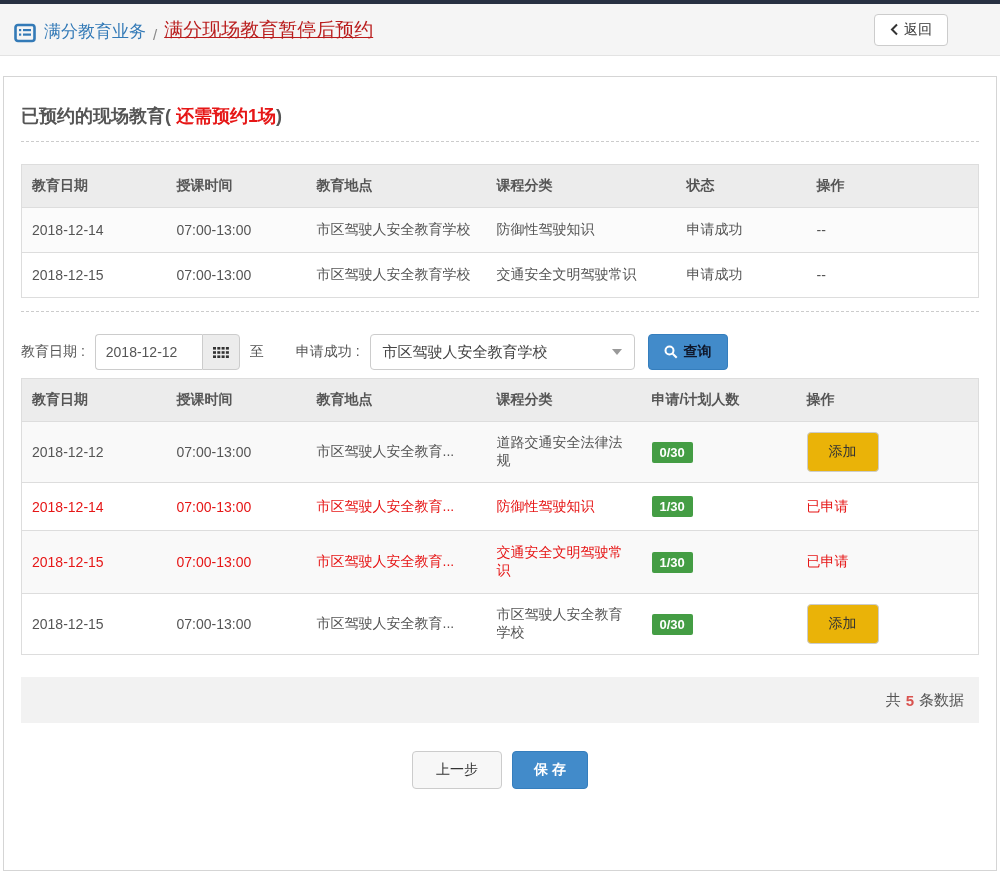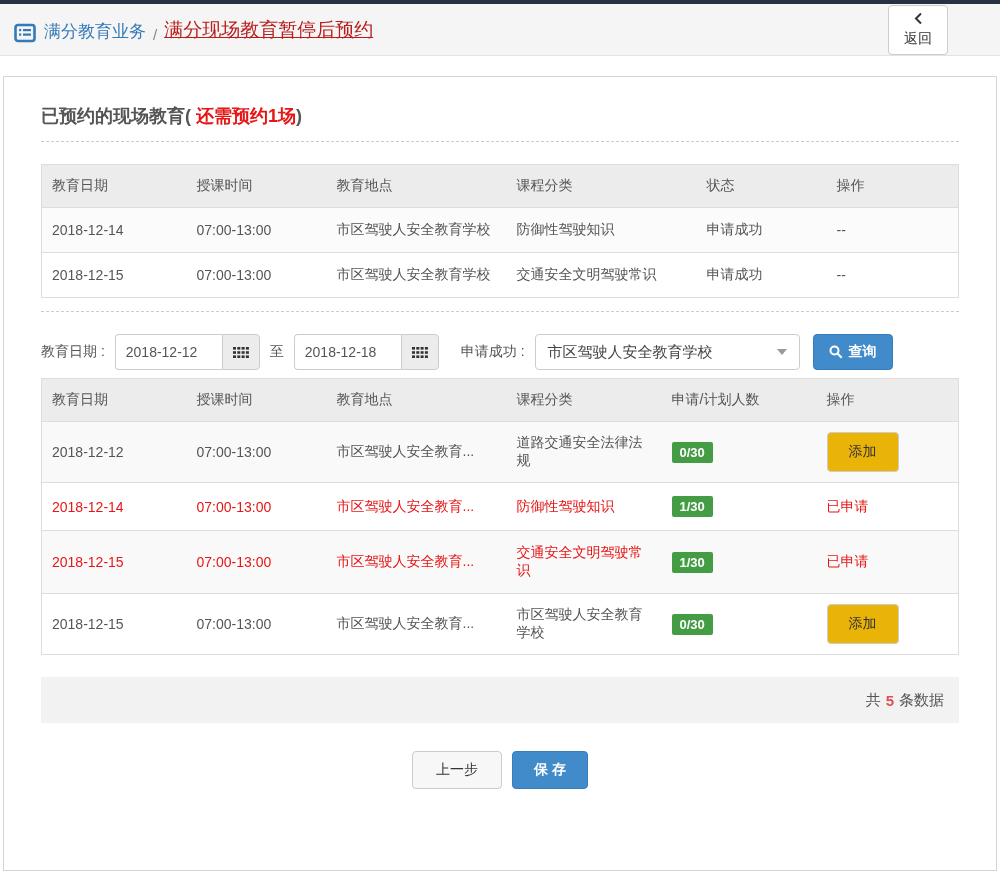--- a/index.html
+++ b/index.html
@@ -8,29 +8,29 @@
   .topbar { height:4px; background:#283142; }
   .header { height:52px; background:#f5f5f5; border-bottom:1px solid #e3e3e3;
     display:flex; align-items:center; padding:0 14px; }
   .breadcrumb { display:flex; align-items:flex-end; }
   .crumb-icon { display:flex; margin-right:8px; }
   .crumb-main { color:#337ab7; font-size:17px; cursor:pointer; }
   .crumb-sep { color:#888; font-size:15px; margin:0 7px; }
   .crumb-cur { color:#b91c1c; font-size:19px;text-decoration:underline; }
   .back-btn { margin-left:auto; margin-right:38px; background:#fff; border:1px solid #ccc;
     border-radius:4px; padding:6px 15px; font-size:14px; color:#333; display:flex;
-    align-items:center; gap:5px; cursor:pointer;flex-direction:column; }
+    align-items:center; gap:5px; cursor:pointer; }
   .panel { margin:20px 3px 0; border:1px solid #d5d5d5; background:#fff;
-    padding:0 37px; height:795px; }
+    padding:0 17px; height:795px; }
   .sec-title { margin-top:27px; font-size:18px; font-weight:bold; color:#555; }
   .sec-title .hl { color:#e61616; }
   .dashed { border-bottom:1px dashed #ccc; margin-top:13px; }
   table { width:100%; border-collapse:collapse; font-size:14px; color:#555;
     border:1px solid #ddd; }
-  thead th { background:#ececec; text-align:left; font-weight:normal; color:#555;
+  thead th { background:#ececec; text-align:left; font-weight:bold; color:#555;
     padding:12px 10px; }
   tbody td { border-top:1px solid #ddd; padding:13px 10px; vertical-align:middle; }
   .tbl-booked { margin-top:22px; }
   .tbl-booked tbody tr:nth-child(odd) { background:#fbfbfb; }
   .tbl-select { margin-top:8px; }
   .tbl-select tbody tr:nth-child(odd) { background:#f9f9f9; }
   .row-btn td { padding-top:10px; padding-bottom:10px; }
   .row-applied td { color:#e61616; }
   .badge { display:inline-block; background:#449d44; color:#fff; font-weight:bold;
     font-size:13px; padding:3px 8px; border-radius:2px; }
@@ -46,21 +46,21 @@
     border-radius:0 4px 4px 0; display:flex; align-items:center; justify-content:center;
     cursor:pointer; }
   .to-lbl { margin:0 10px; }
   .loc-lbl { margin-left:22px; }
   .select-box { width:265px; height:36px; border:1px solid #ccc; border-radius:4px;
     background:#fff; display:flex; align-items:center; justify-content:space-between;
     padding:0 12px; font-size:15px; color:#444; cursor:pointer; }
   .caret { width:0; height:0; border-left:5px solid transparent;
     border-right:5px solid transparent; border-top:6px solid #999; }
   .search-btn { margin-left:13px; height:36px; background:#428bca; border:1px solid #357ebd;
-    border-radius:4px; color:#ffffff; font-size:14px; font-weight:bold; padding:0 15px;
+    border-radius:4px; color:#0f172a; font-size:14px; font-weight:bold; padding:0 15px;
     display:flex; align-items:center; gap:6px; cursor:pointer; }
   .foot-bar { margin-top:22px; height:46px; background:#f2f2f2; display:flex;
     align-items:center; justify-content:flex-end; padding-right:15px; font-size:15px;
     color:#555; }
   .foot-bar .cnt { color:#d9534f; font-weight:bold; margin:0 5px; }
   .btn-row { display:flex; justify-content:center; gap:10px; margin-top:28px; }
   .prev-btn { background:#f7f7f7; border:1px solid #ccc; border-radius:4px;
     padding:9px 23px; font-size:14px; color:#333; cursor:pointer; }
   .save-btn { background:#428bca; border:1px solid #357ebd; border-radius:4px;
     padding:9px 21px; font-size:14px; font-weight:bold; color:#fff; cursor:pointer; }
@@ -158,41 +158,20 @@
               <rect x="12.9" y="4.2" width="3" height="2.6"></rect>
               <rect x="0" y="8.4" width="3" height="2.6"></rect>
               <rect x="4.3" y="8.4" width="3" height="2.6"></rect>
               <rect x="8.6" y="8.4" width="3" height="2.6"></rect>
               <rect x="12.9" y="8.4" width="3" height="2.6"></rect>
             </g>
           </svg>
       </span>
     </span>
     <span class="to-lbl">至</span>
-    <span class="igroup">
-      <input class="date-inp" value="2018-12-18" style="">
-      <span class="addon">
-        <svg width="16" height="11" viewBox="0 0 16 11">
-            <g fill="#333">
-              <rect x="0" y="0" width="3" height="2.6"></rect>
-              <rect x="4.3" y="0" width="3" height="2.6"></rect>
-              <rect x="8.6" y="0" width="3" height="2.6"></rect>
-              <rect x="12.9" y="0" width="3" height="2.6"></rect>
-              <rect x="0" y="4.2" width="3" height="2.6"></rect>
-              <rect x="4.3" y="4.2" width="3" height="2.6"></rect>
-              <rect x="8.6" y="4.2" width="3" height="2.6"></rect>
-              <rect x="12.9" y="4.2" width="3" height="2.6"></rect>
-              <rect x="0" y="8.4" width="3" height="2.6"></rect>
-              <rect x="4.3" y="8.4" width="3" height="2.6"></rect>
-              <rect x="8.6" y="8.4" width="3" height="2.6"></rect>
-              <rect x="12.9" y="8.4" width="3" height="2.6"></rect>
-            </g>
-          </svg>
-      </span>
-    </span>
     <span class="flabel loc-lbl">申请成功 :</span>
     <span class="select-box">
       <span>市区驾驶人安全教育学校</span>
       <span class="caret"></span>
     </span>
     <button class="search-btn">
       <svg width="14" height="14" viewBox="0 0 14 14">
           <circle cx="5.5" cy="5.5" r="4" fill="none" stroke="#fff" stroke-width="2"></circle>
           <line x1="8.7" y1="8.7" x2="12.7" y2="12.7" stroke="#fff" stroke-width="2"></line>
         </svg>

